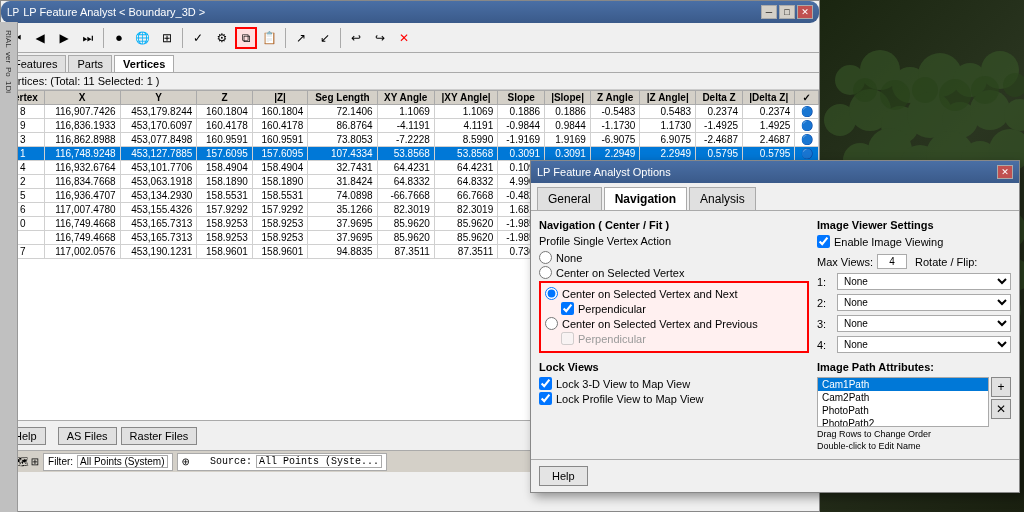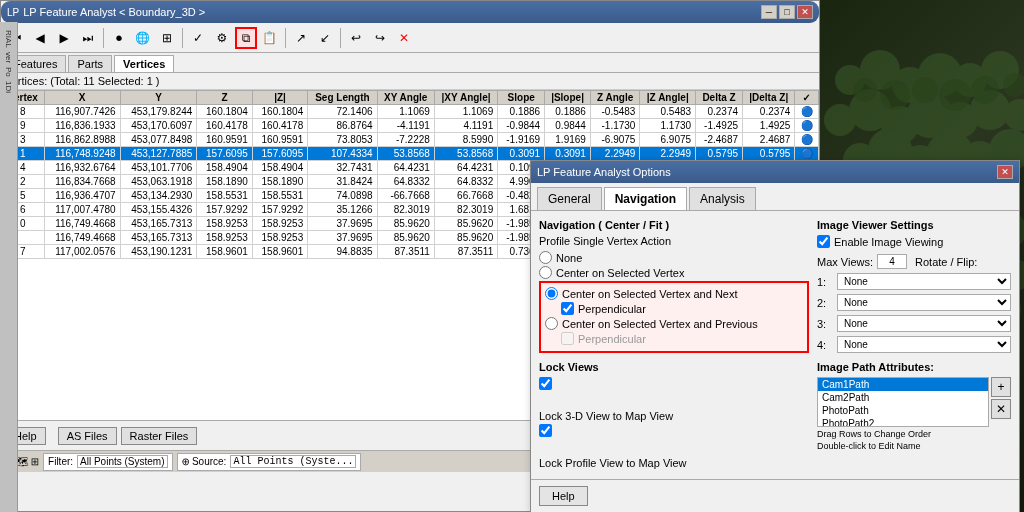--- a/index.html
+++ b/index.html
@@ -57,21 +57,21 @@
     .radio-group { margin-bottom: 4px; }
     .radio-item { display: flex; align-items: center; gap: 4px; margin-bottom: 2px; font-size: 11px; }
     .radio-item input[type=radio] { margin: 0; }
     .checkbox-item { display: flex; align-items: center; gap: 4px; margin-bottom: 2px; font-size: 11px; margin-left: 16px; }
     .checkbox-item input[type=checkbox] { margin: 0; }
 
     
     .highlight-box { border: 2px solid red; padding: 4px; background: #fff0f0; margin-bottom: 4px; }
 
     .lock-views { margin-top: 8px; }
-    .lock-item { display: flex; align-items: flex-start; gap: 20px; font-size: 11px; margin-bottom: 2px; flex-direction: column; }
+    .lock-item { display: flex; align-items: flex-end; gap: 4px; font-size: 11px; margin-bottom: 2px; }
     .right-label { font-size: 11px; font-weight: bold; margin-bottom: 4px; }
     .right-row { display: flex; align-items: center; gap: 4px; margin-bottom: 4px; }
     .select-input { border: 1px solid #aaa; padding: 1px 2px; font-size: 10px; background: white; flex: 1; }
     .num-input { width: 30px; border: 1px solid #aaa; padding: 1px 2px; font-size: 10px; background: white; text-align: center; }
 
     .img-path-attr { margin-top: 8px; }
     .path-list { border: 1px solid #aaa; background: white; height: 50px; overflow-y: auto; font-size: 10px; }
     .path-item { padding: 1px 4px; cursor: pointer; }
     .path-item.selected { background: #0078d7; color: white; }
     .path-buttons { display: flex; flex-direction: column; gap: 2px; margin-left: 2px; }
@@ -362,21 +362,21 @@
       <span style="font-size:10px;">⚙</span>
         <span style="font-size:10px;">🗺</span>
         <span style="font-size:10px;">⊞</span>
     </span>
     <div class="status-item">
       <span>Filter:</span>
       <span style="border:1px solid #aaa; margin-left:4px; padding:0 2px; background:white; cursor:pointer;">All Points (System)</span>
     </div>
     <div class="status-item">
       <span>⊕</span>
-      <span style="margin-left:2px;">Source:</span>
+      <span style="margin-left:20px;font-family:Liberation Mono, monospace;">Source:</span>
       <span style="border:1px solid #aaa; margin-left:4px; padding:0 2px; background:white; cursor:pointer;font-family:Liberation Mono, monospace;">All Points (Syste...</span>
     </div>
   </div>
 </div>
 
 <div class="map-view">
   <div class="map-content" style="background: linear-gradient(135deg, #1a2510 0%, #2a3520 40%, #1a2010 100%);">
     
     <svg width="204" height="512" style="opacity:0.7;">
       <g fill="#3a5a2a" opacity="0.8">

